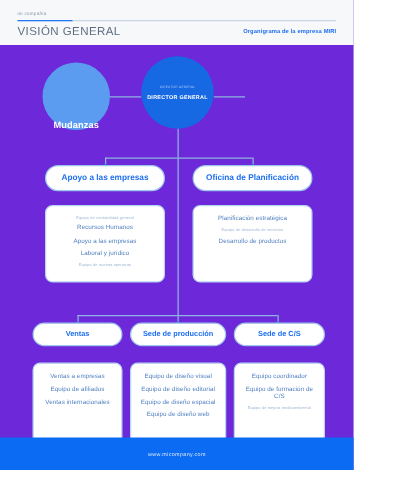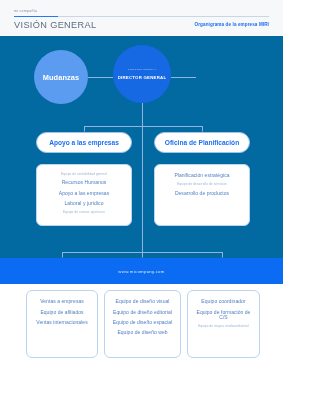--- a/index.html
+++ b/index.html
@@ -4,22 +4,22 @@
 <style>
   * { box-sizing: border-box; margin: 0; padding: 0; }
   html, body {
     width: 283px; height: 400px;
     background: #ffffff;
     font-family: "Liberation Sans", sans-serif;
     overflow: hidden;
   }
   #page {
     position: relative;
-    width: 283px; height: 284px;
-    background: #0369a1;
+    width: 283px; height: 376px;
+    background: #6d28d9;
   }
 
   
   .header {
     position: absolute; left: 0; top: 0;
     width: 283px; height: 36px;
     background: #f7f8fa;
   }
   .brand {
     position: absolute; left: 14px; top: 9px;
@@ -48,21 +48,21 @@
   
   .circle {
     position: absolute; border-radius: 50%;
     display: flex; flex-direction: column;
     align-items: center; justify-content: center;
     color: #ffffff; text-align: center;
   }
   .circle-side {
     width: 54px; height: 54px;
     background: #5b9cf0;
-    font-size: 7.4px; font-weight: bold; letter-spacing: .1px;
+    font-size: 7.4px; font-weight: bold; letter-spacing: .1px; justify-content: flex-end;
   }
   #circle-left  { left: 34px; top: 50px; }
   #circle-right { left: 196px; top: 50px; }
   #circle-center {
     left: 113px; top: 45px;
     width: 58px; height: 58px;
     background: #1668e3;
   }
   .c-sub {
     font-size: 2.5px; letter-spacing: .18px;

